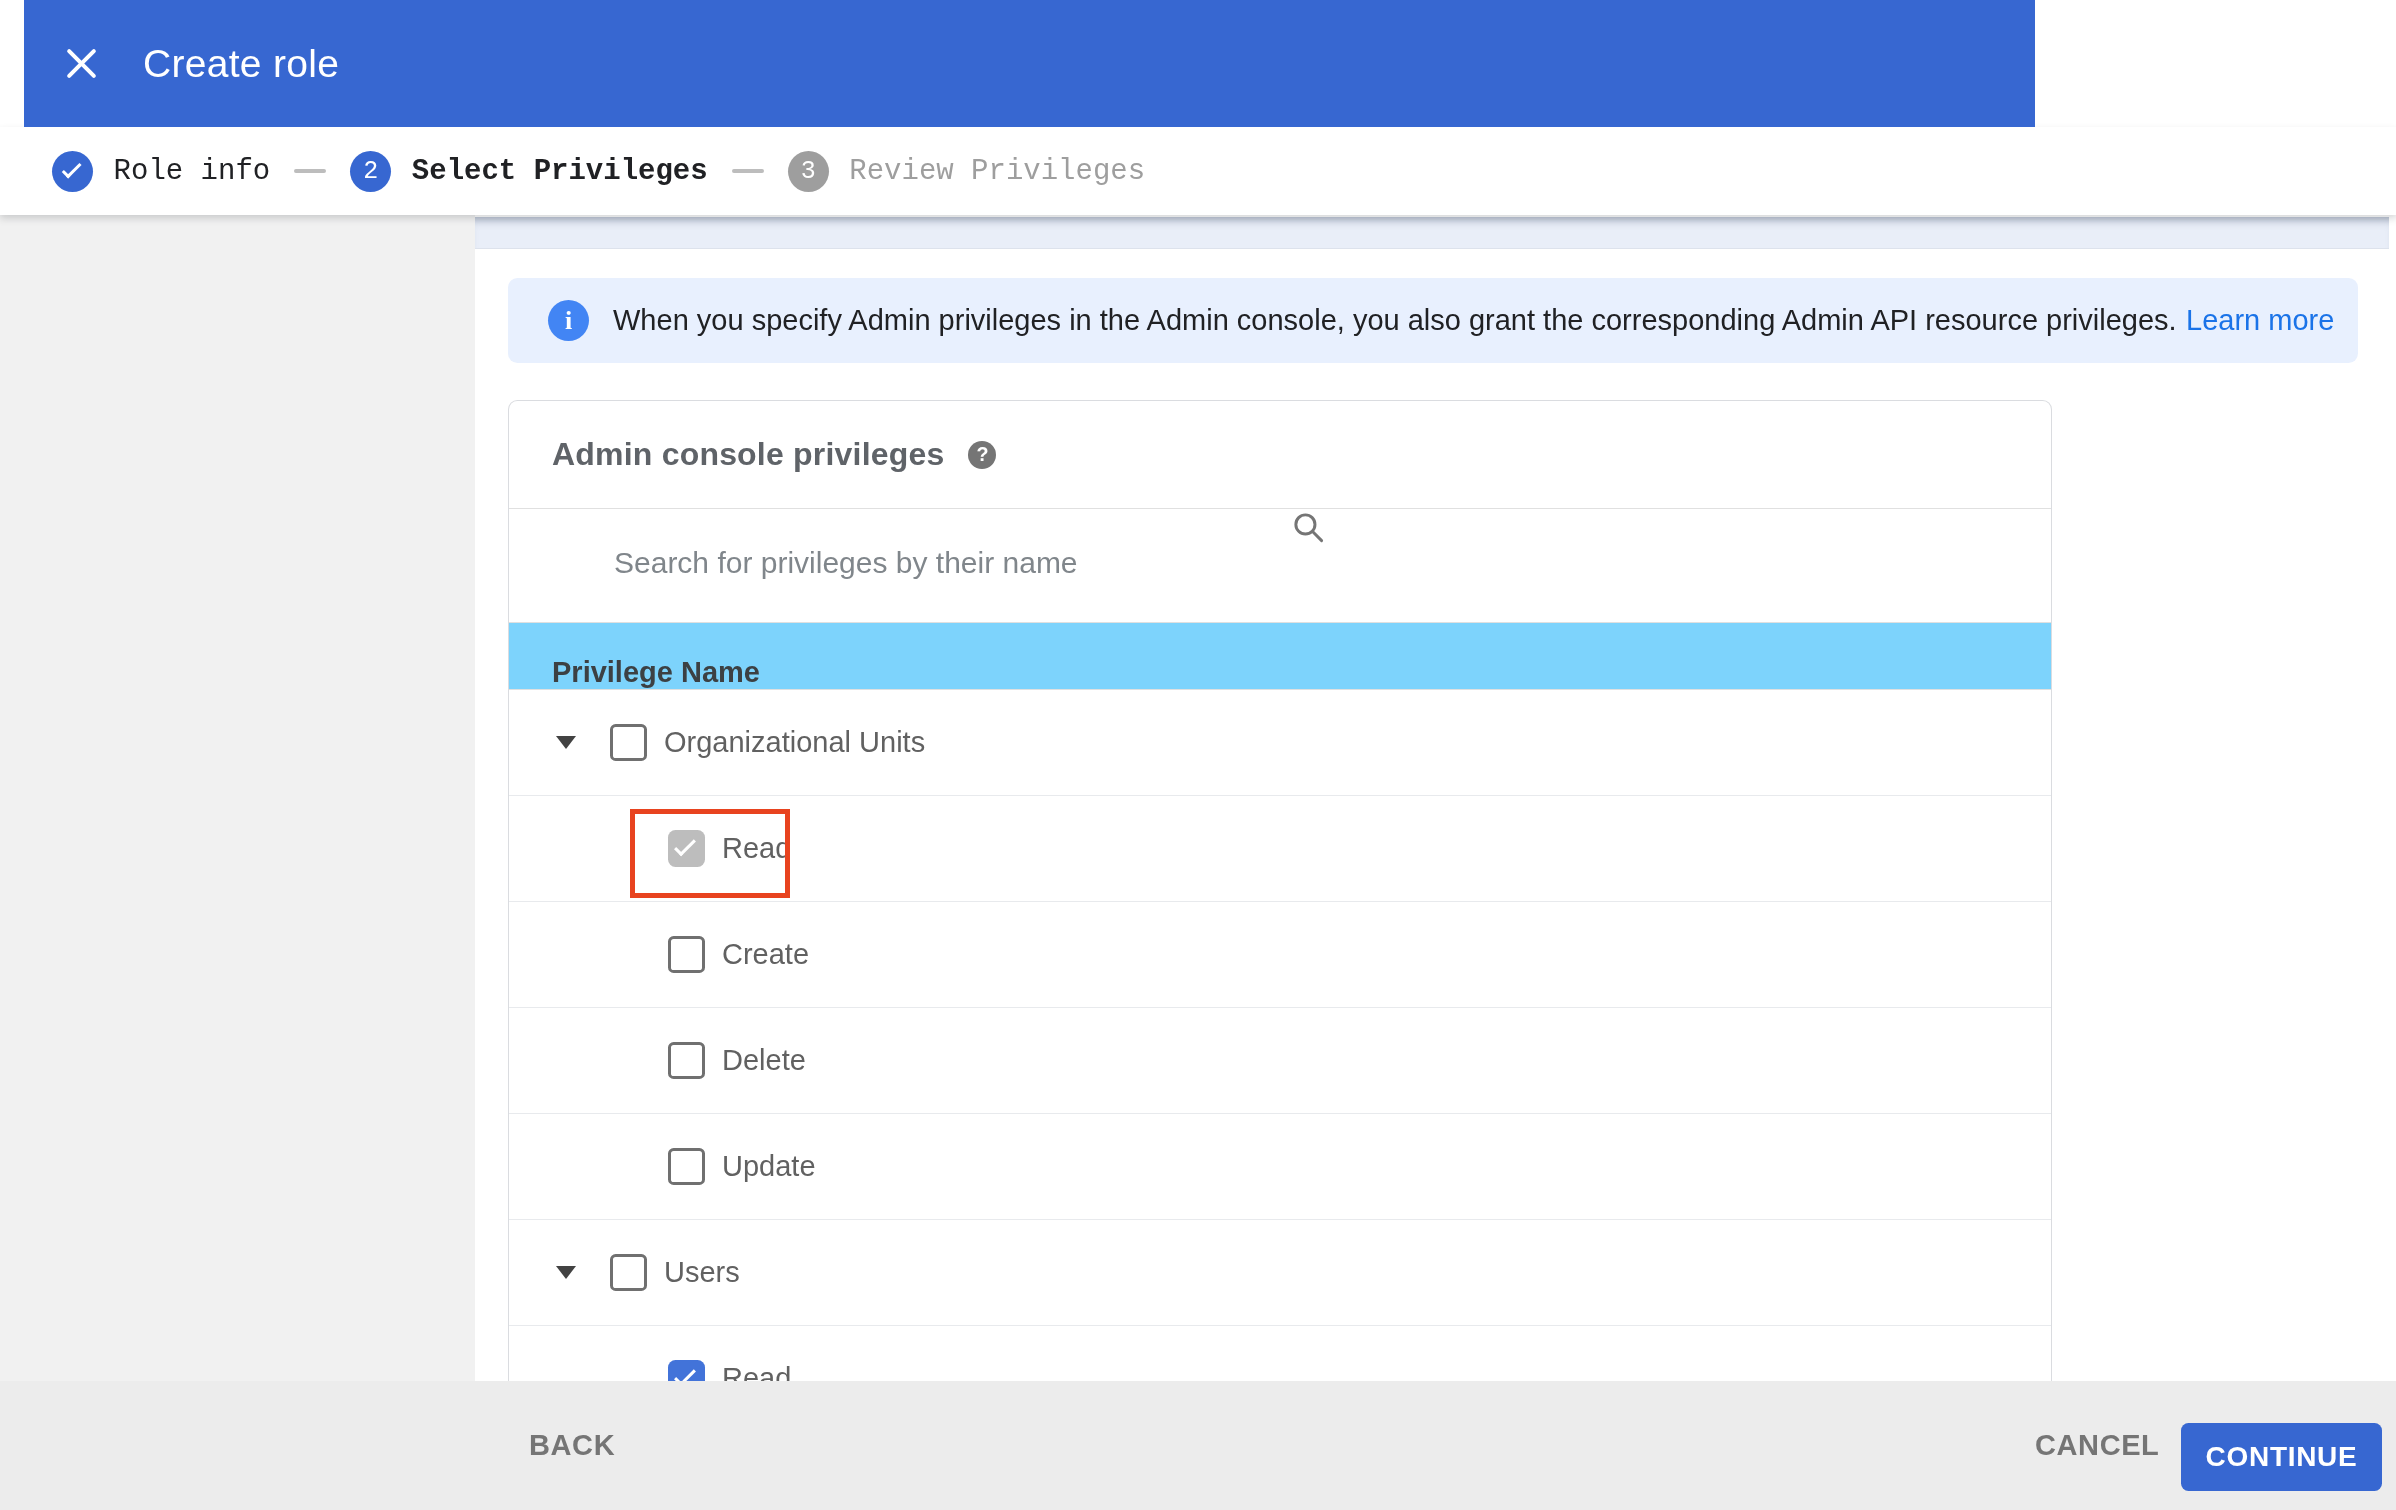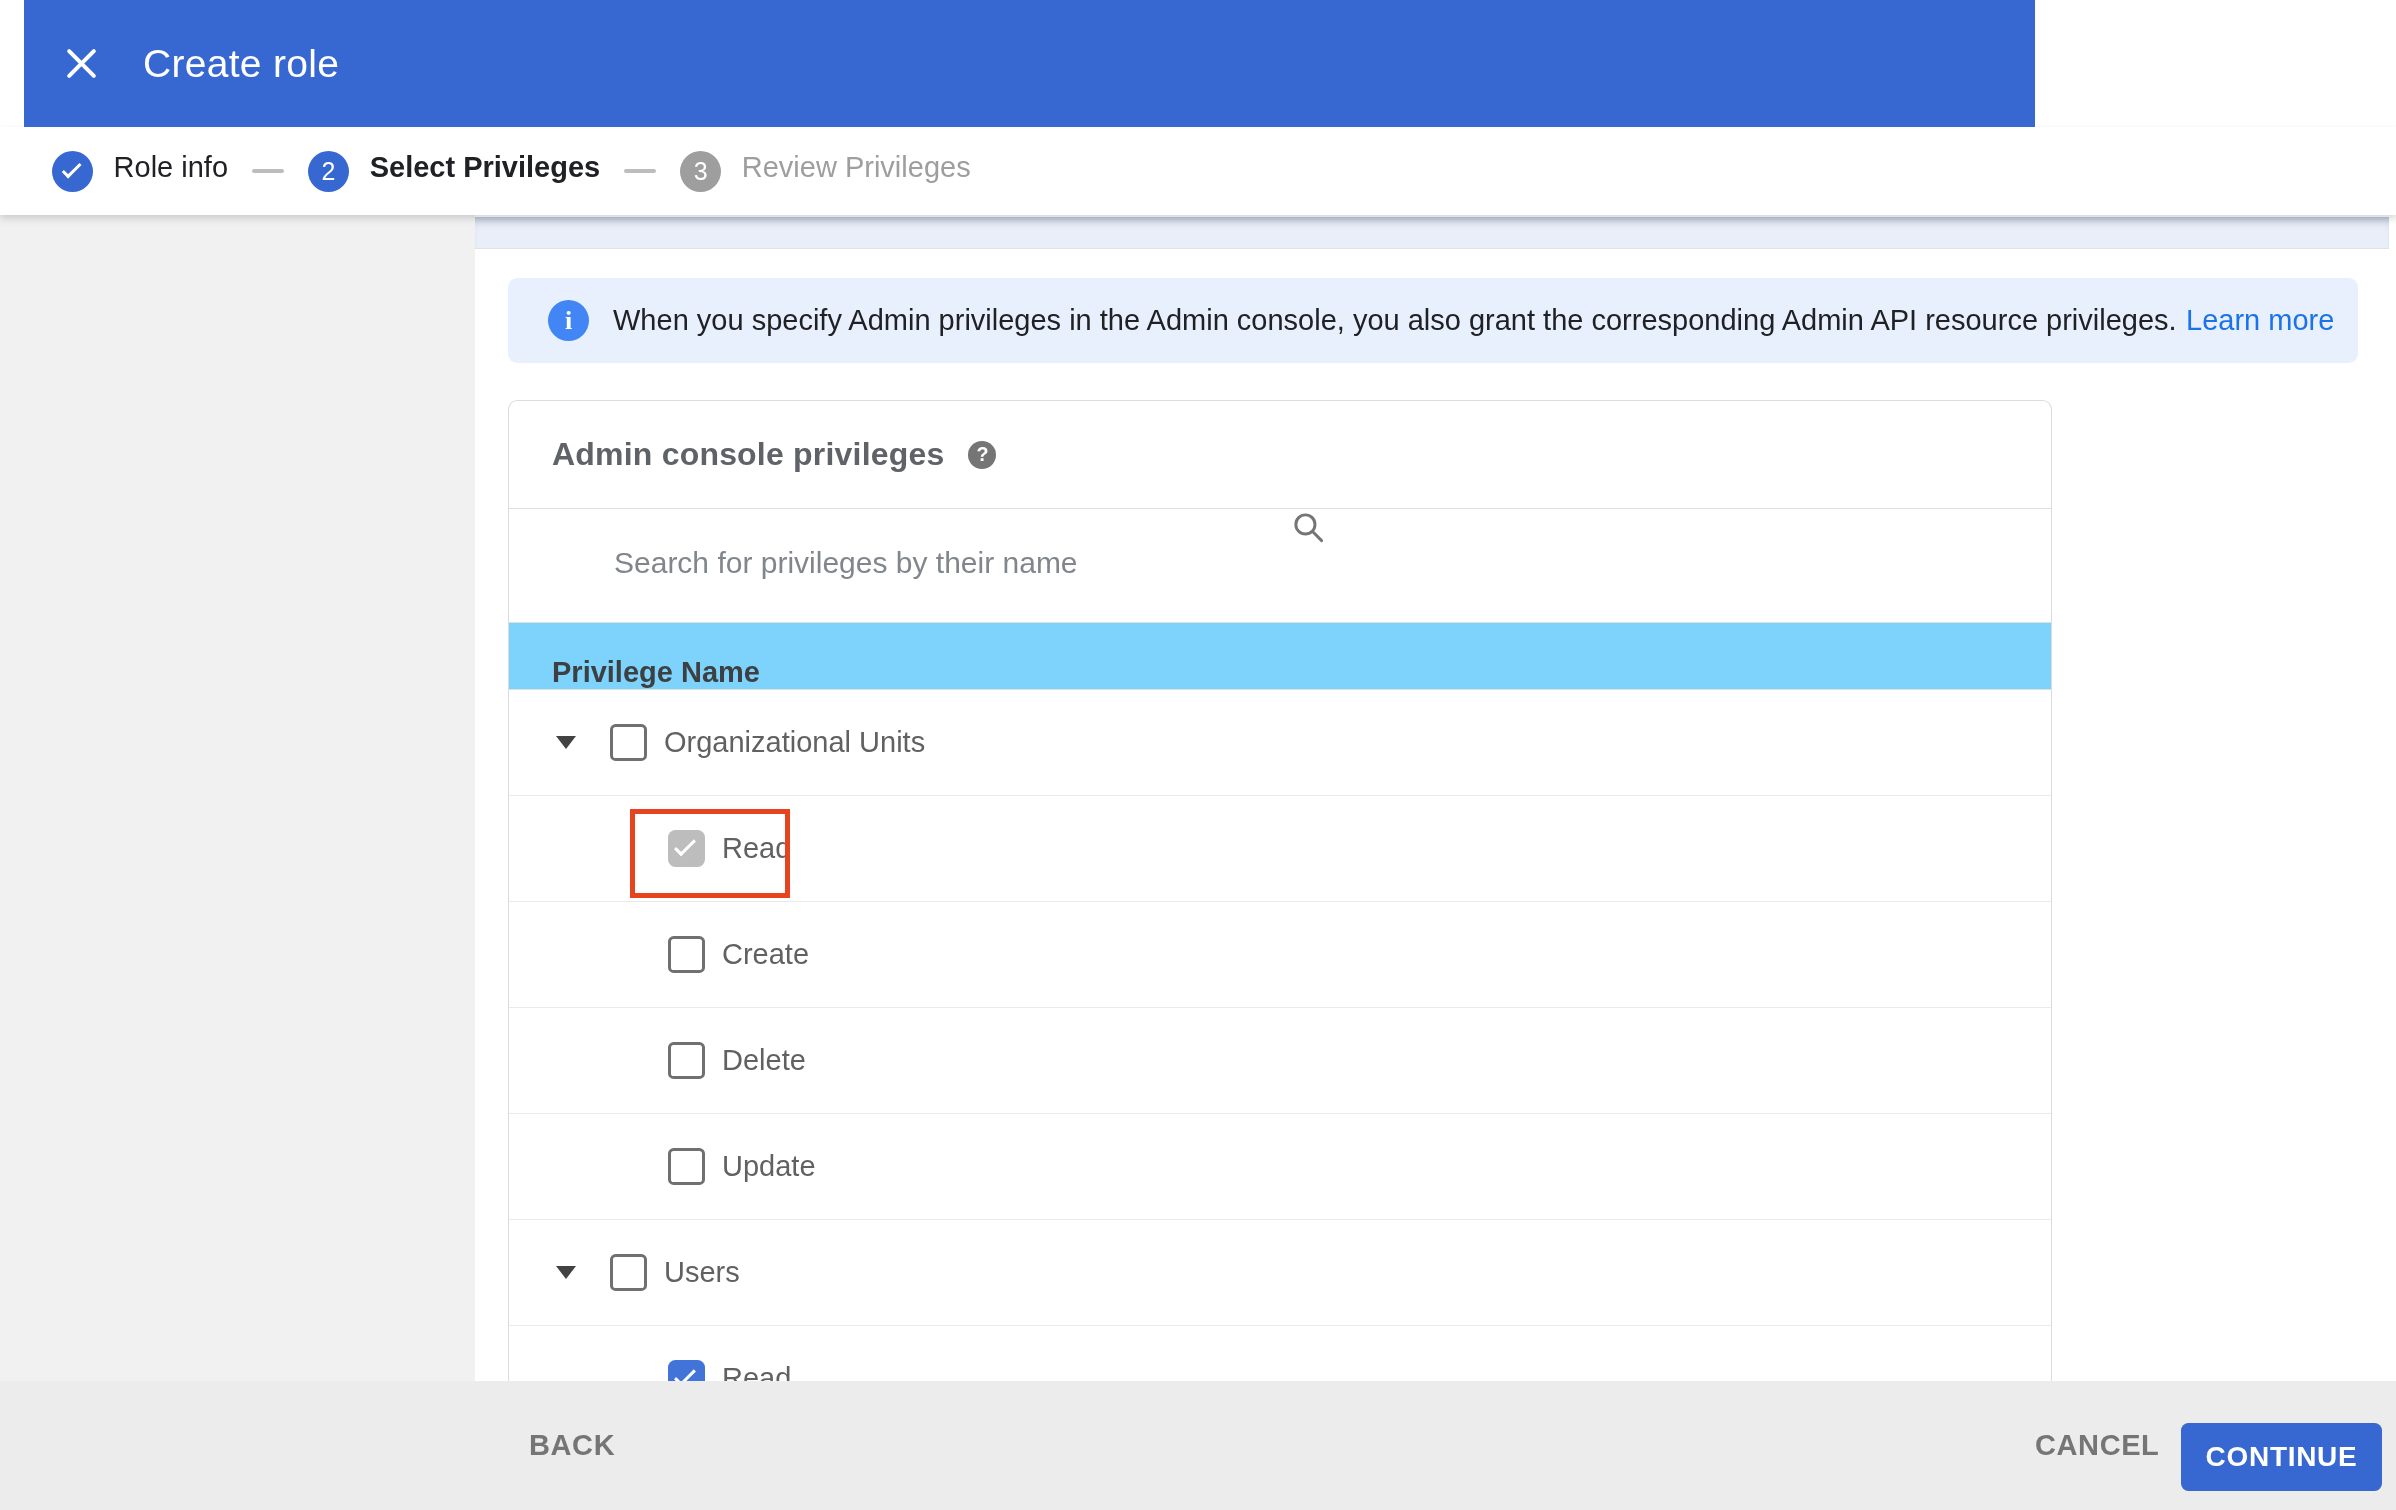--- a/index.html
+++ b/index.html
@@ -11,21 +11,21 @@
   .appbar { position:absolute; left:0; top:0; width:2011px; height:127px;
     background:#3767d1; display:flex; align-items:center; z-index:6;margin-left:24px; }
   .close-btn { width:67px; height:67px; margin-left:24px; display:flex; align-items:center;
     justify-content:center; cursor:pointer; }
   .appbar-title { color:#ffffff; font-size:39px; font-weight:400; margin-left:28px; letter-spacing:0.3px; }
 
   
   .stepbar { position:absolute; left:0; top:127px; width:2397px; height:88px; background:#ffffff;
     display:flex; align-items:center; padding-left:52px; z-index:5;
     box-shadow:0 3.7px 7.5px rgba(60,64,67,.22); }
-  .step { display:flex; align-items:flex-start; }
+  .step { display:flex; align-items:center;font-family:Liberation Mono, monospace; }
   .step-circle { width:41px; height:41px; border-radius:50%; display:flex; align-items:center;
     justify-content:center; color:#fff; font-size:25px; font-weight:500; flex:none; }
   .step-circle.done, .step-circle.active { background:#3767d1; }
   .step-circle.future { background:#9e9e9e; }
   .step-label { margin-left:20.6px; font-size:29px; color:#202124; white-space:nowrap; }
   .step-label.bold { font-weight:700; }
   .step-label.grey { color:#9e9e9e; }
   .step-dash { width:32px; height:3.7px; background:#bdbdbd; border-radius:1.9px; margin:0 24px; }
   .check-small { width:19px; height:9.4px; border-left:3.7px solid #fff; border-bottom:3.7px solid #fff;
     transform:rotate(-45deg) translate(0.9px,-1.9px); }

